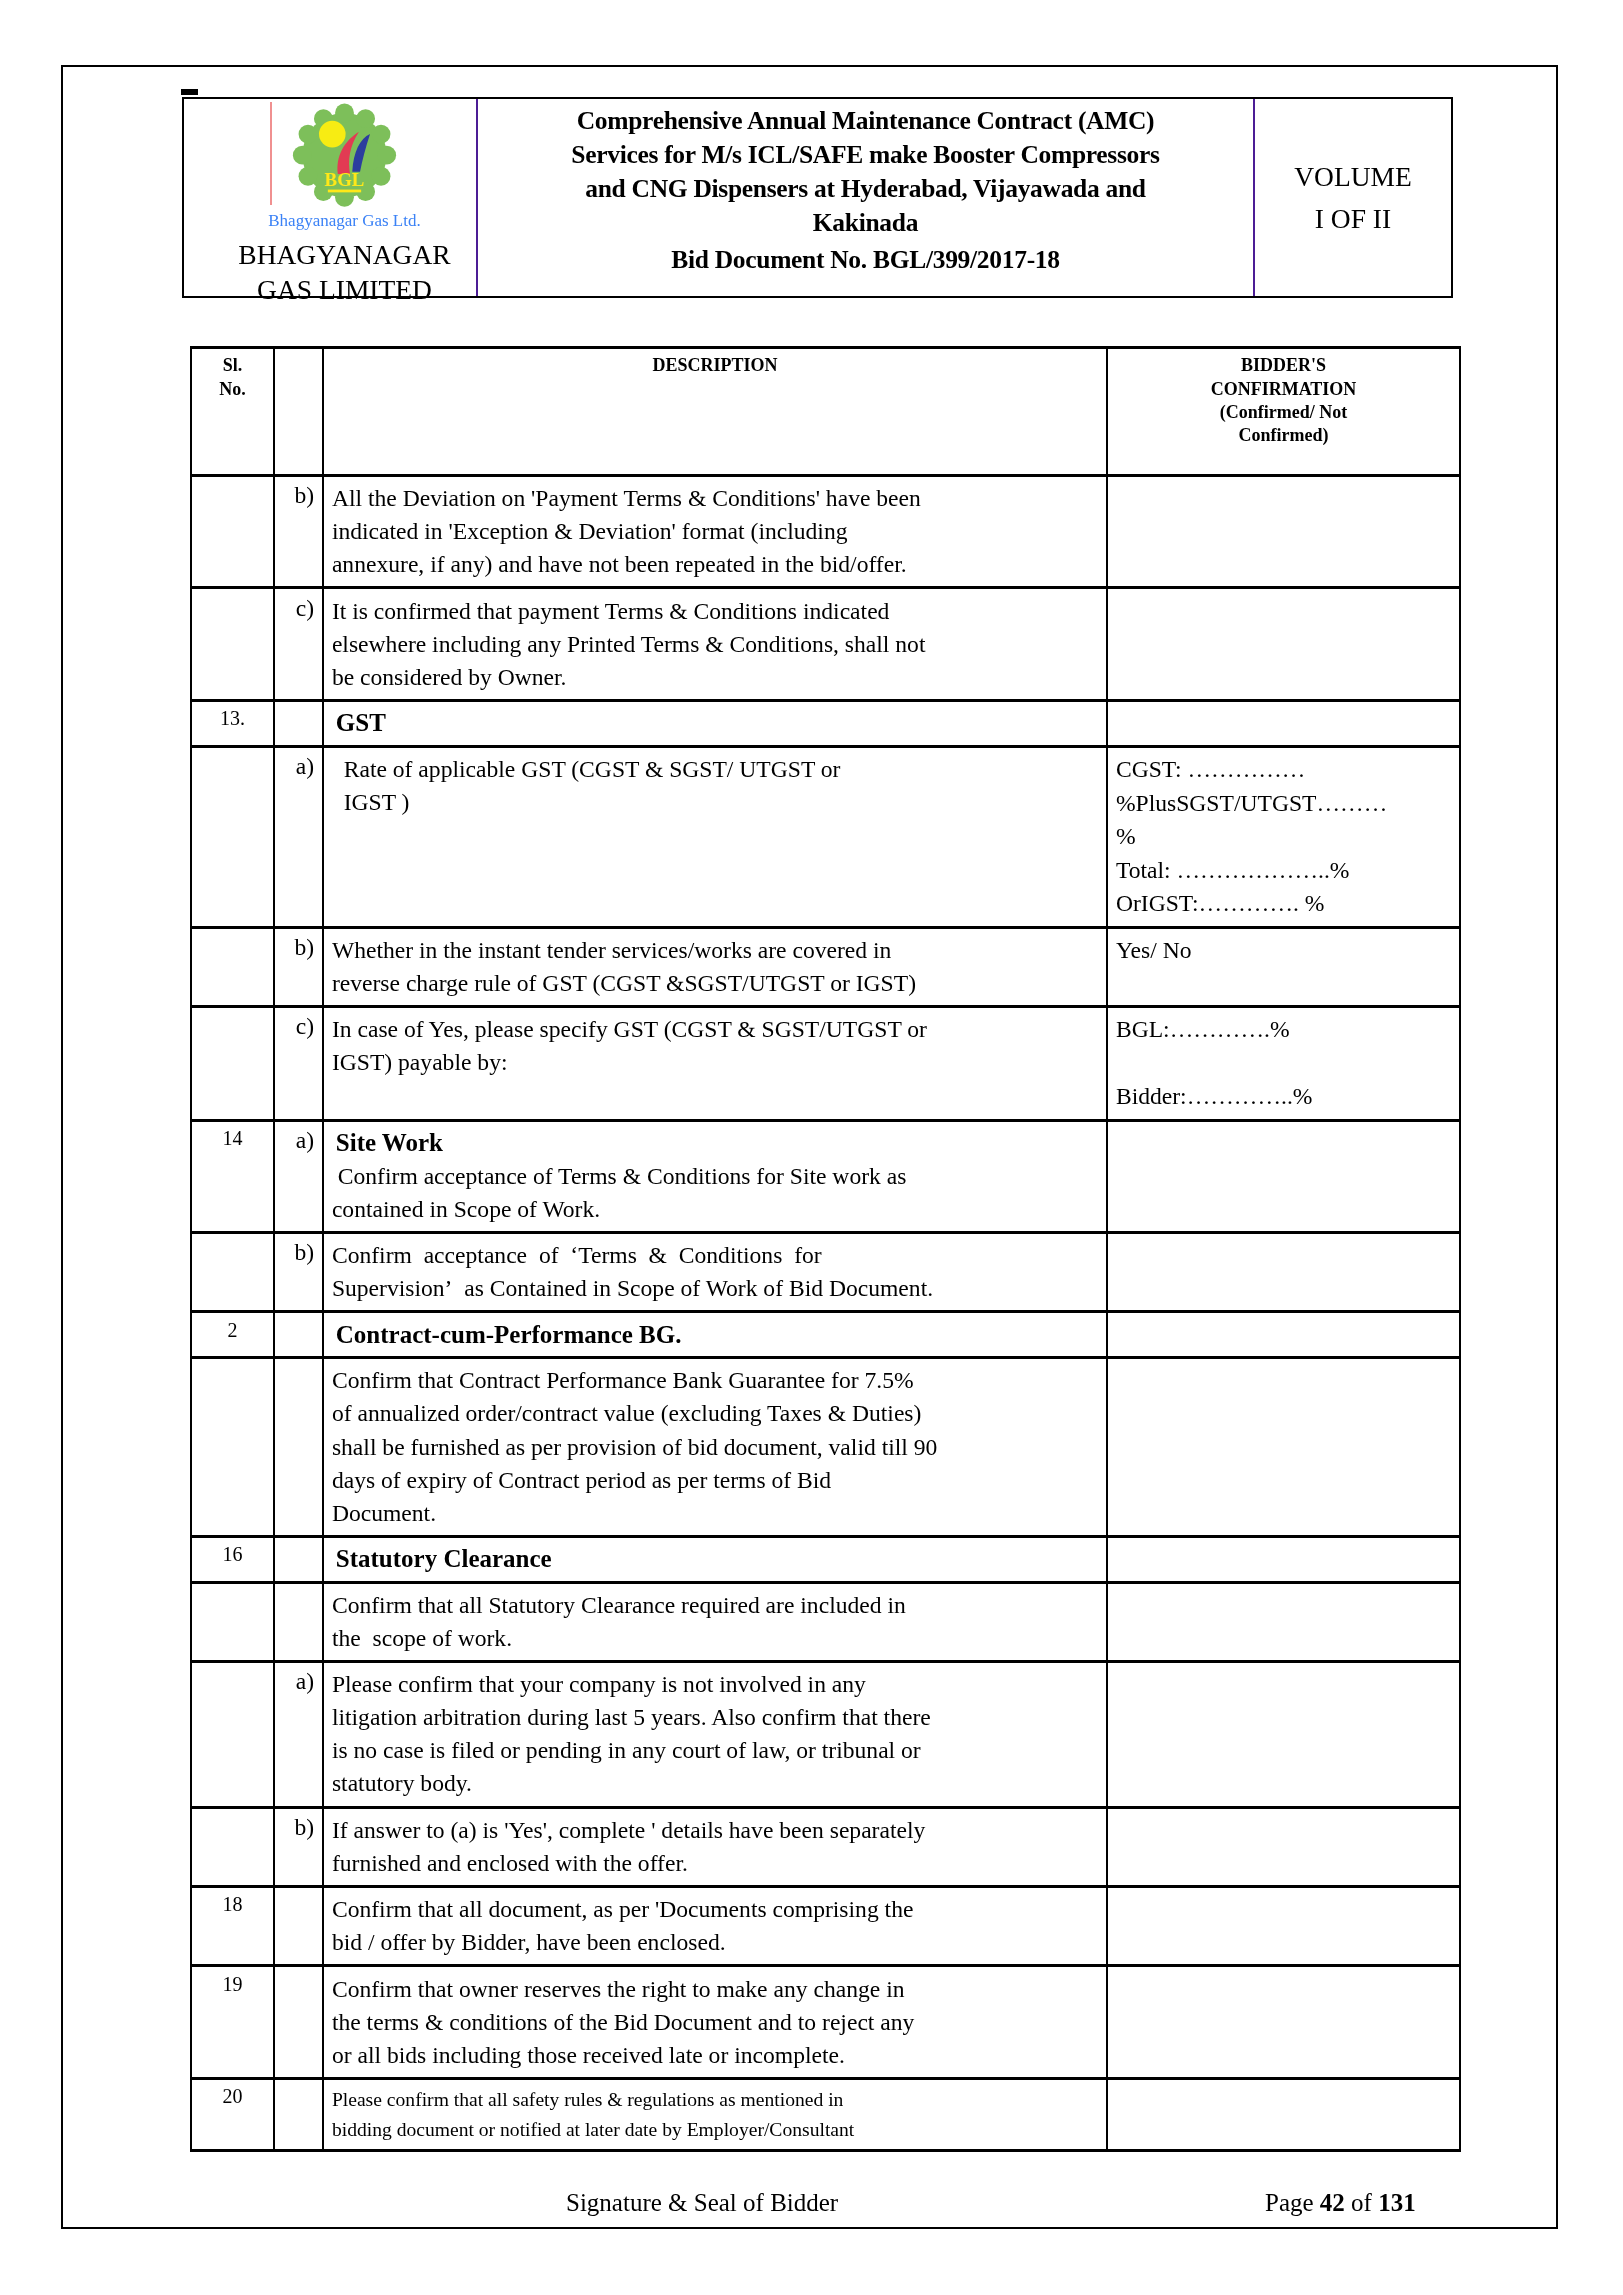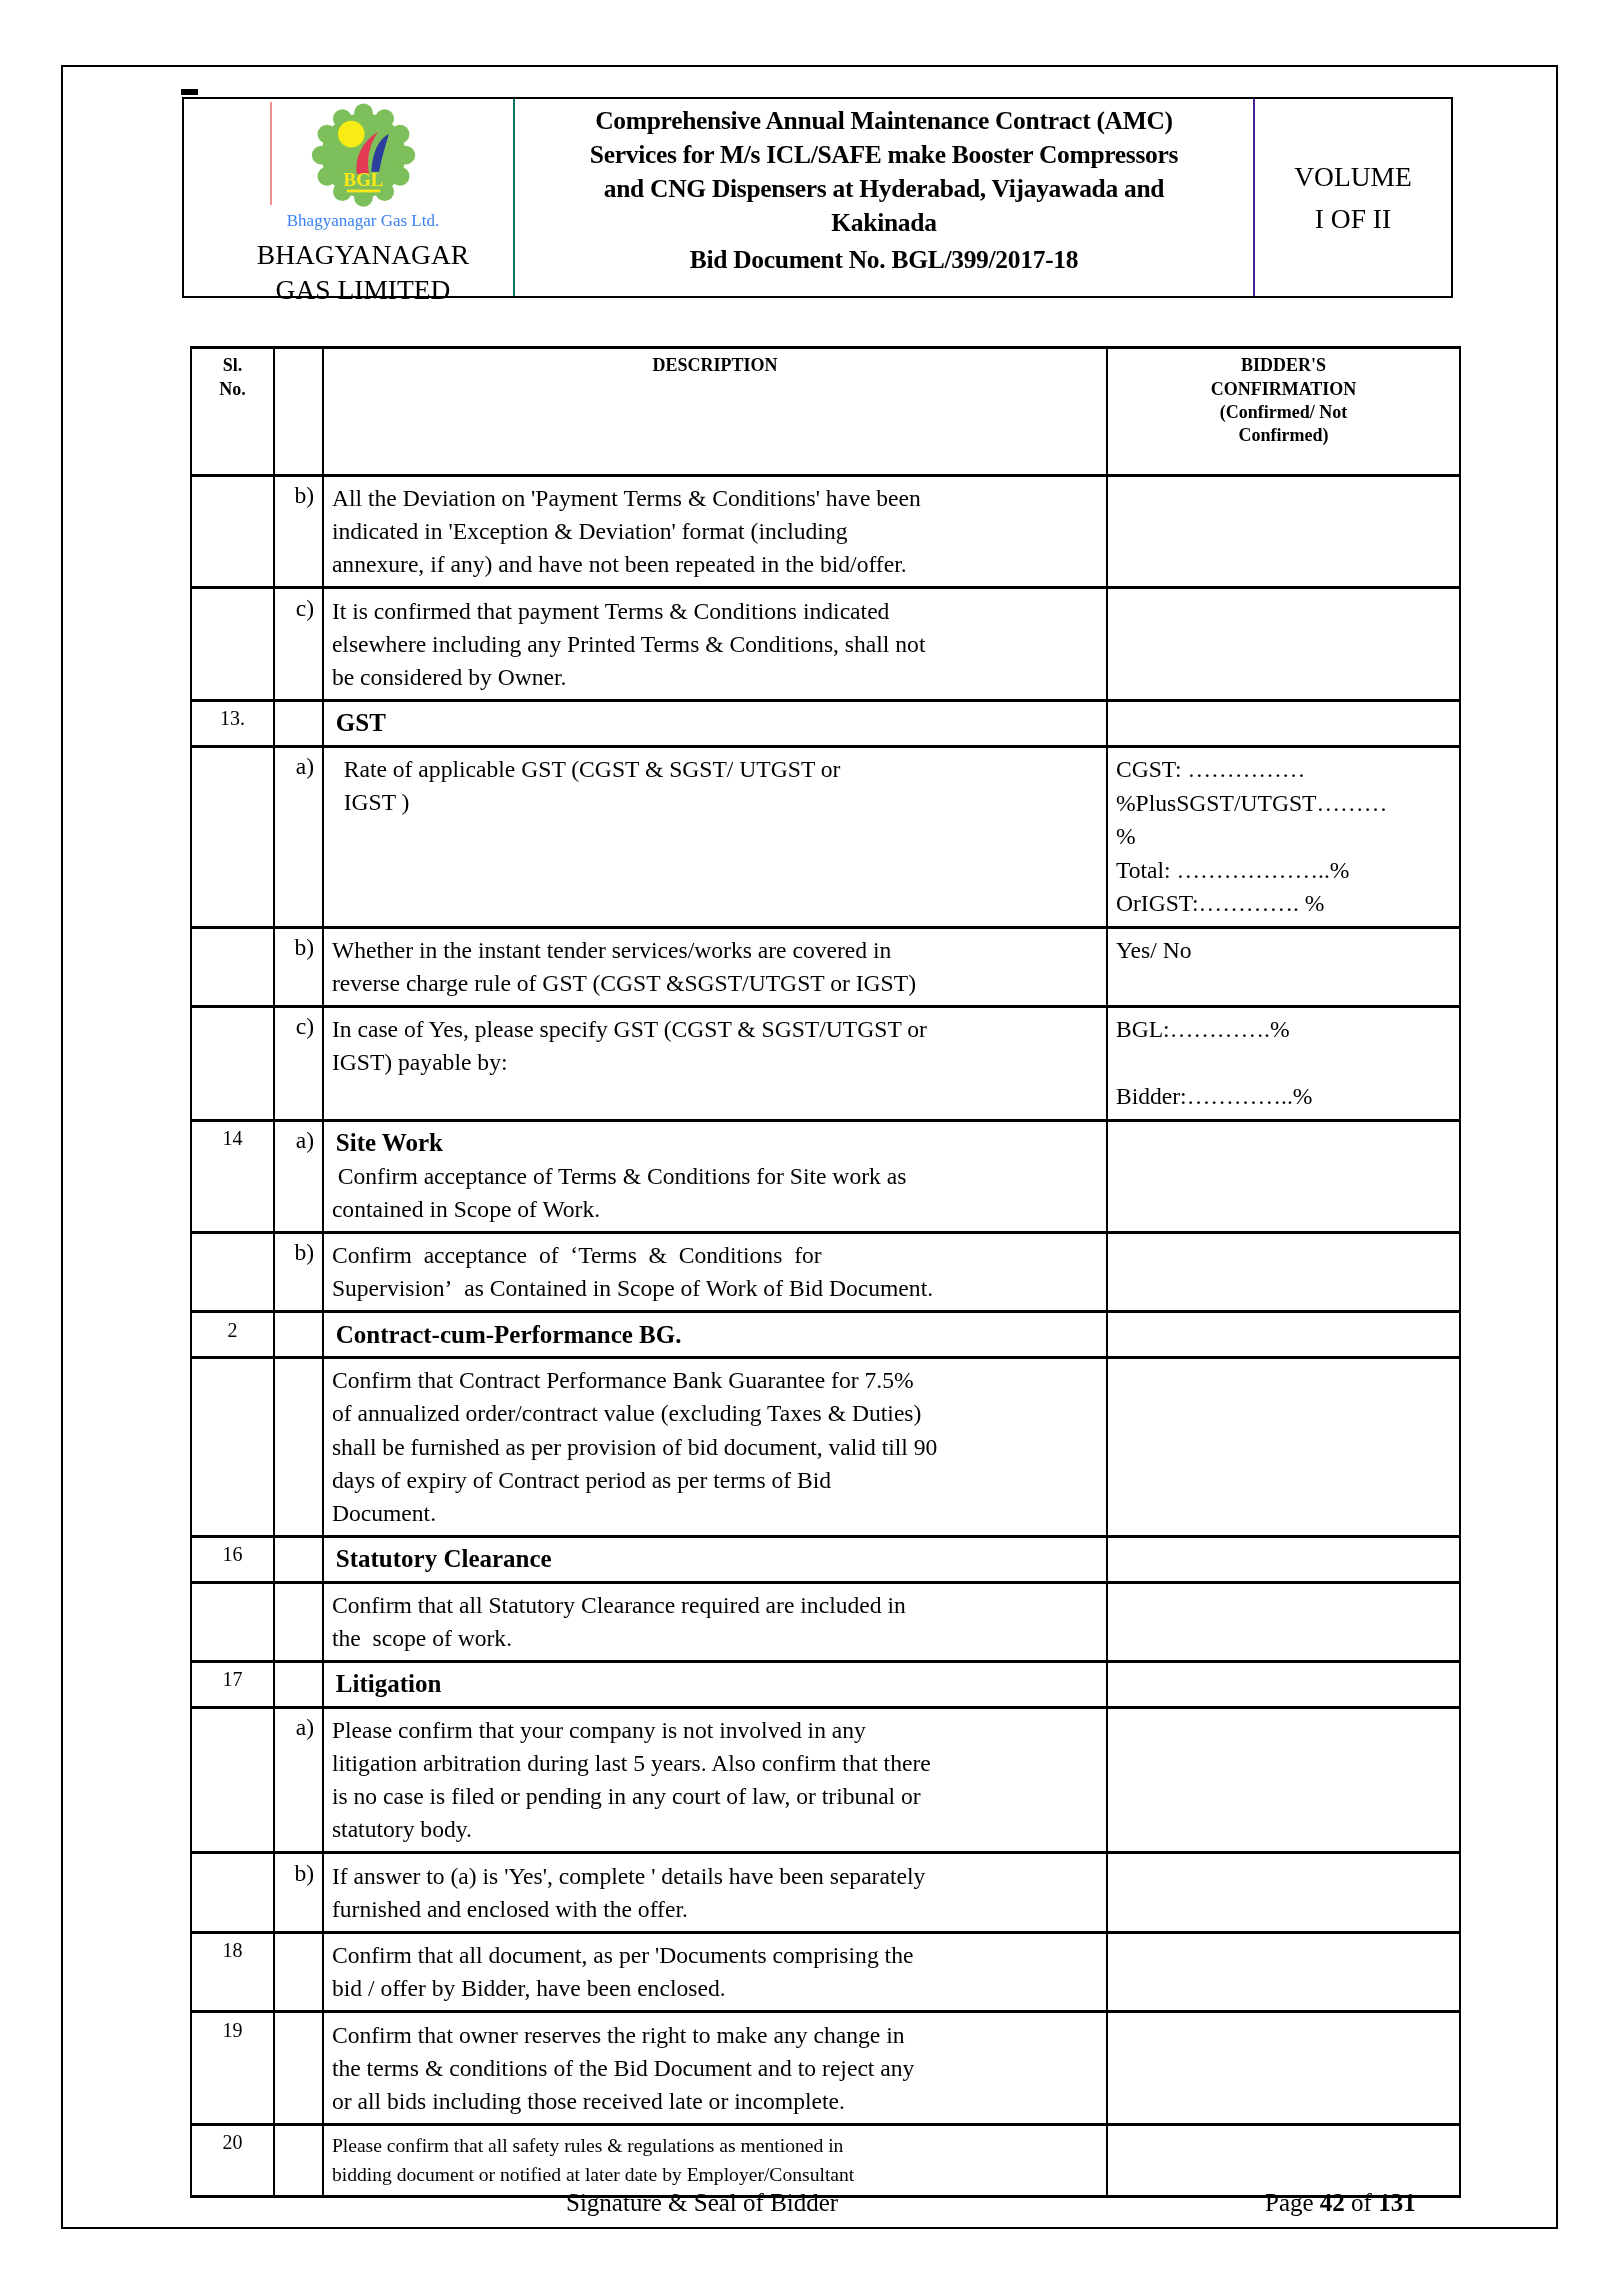--- a/index.html
+++ b/index.html
@@ -6,21 +6,21 @@
   .page{position:relative;width:1623px;height:2295px;background:#ffffff;
         font-family:"Liberation Serif","DejaVu Serif",serif;color:#000;overflow:hidden;}
   .frame{position:absolute;left:61px;top:65px;width:1497px;height:2164px;
          border:2.6px solid #000;box-sizing:border-box;}
   .artifact-dash{position:absolute;left:181px;top:89px;width:17px;height:5.9px;background:#000;}
   .artifact-red{position:absolute;left:268px;top:99px;width:2px;height:103px;background:#f09090;}
 
   
   .header-box{position:absolute;left:182px;top:97px;width:1271px;height:201px;
               border:2.6px solid #000;box-sizing:border-box;display:flex;background:#fff;}
-  .logo-cell{width:331px;border-right:2px solid #0f766e;box-sizing:border-box;
+  .logo-cell{width:294px;border-right:2px solid #4c1d95;box-sizing:border-box;
              text-align:center;padding-top:3.9px;padding-left:29px;}
   .logo-sub{font-size:17px;font-weight:normal;color:#3b82f6;margin-top:-5.2px;}
   .org-name{font-size:27.5px;line-height:1.28;white-space:pre-line;margin-top:6.5px;}
   .title-cell{flex:1;border-right:2px solid #4c1d95;box-sizing:border-box;text-align:center;
               padding:5.2px 10.5px;}
   .doc-title{font-weight:bold;font-size:25.5px;line-height:1.33;white-space:pre-line;letter-spacing:-0.3px;}
   .bid-no{font-weight:bold;font-size:25.5px;margin-top:5.2px;letter-spacing:-0.3px;}
   .volume-cell{width:196px;display:flex;align-items:center;justify-content:center;text-align:center;}
   .volume-text{font-size:27.5px;line-height:1.5;white-space:pre-line;}
 
@@ -227,28 +227,20 @@
         <tr>
           <td class="c-sl"></td>
           <td class="c-letter"></td>
           <td class="c-desc">
             <div class="desc-text">Confirm that all Statutory Clearance required are included in
 the &nbsp;scope of work.</div>
           </td>
           <td class="c-conf"></td>
         </tr>
         <tr>
-          <td class="c-sl"><span>17</span></td>
-          <td class="c-letter"></td>
-          <td class="c-desc">
-            <div class="desc-title">Litigation</div>
-          </td>
-          <td class="c-conf"></td>
-        </tr>
-        <tr>
           <td class="c-sl"></td>
           <td class="c-letter"><span>a)</span></td>
           <td class="c-desc">
             <div class="desc-text">Please confirm that your company is not involved in any
 litigation arbitration during last 5 years. Also confirm that there
 is no case is filed or pending in any court of law, or tribunal or
 statutory body.</div>
           </td>
           <td class="c-conf"></td>
         </tr>

